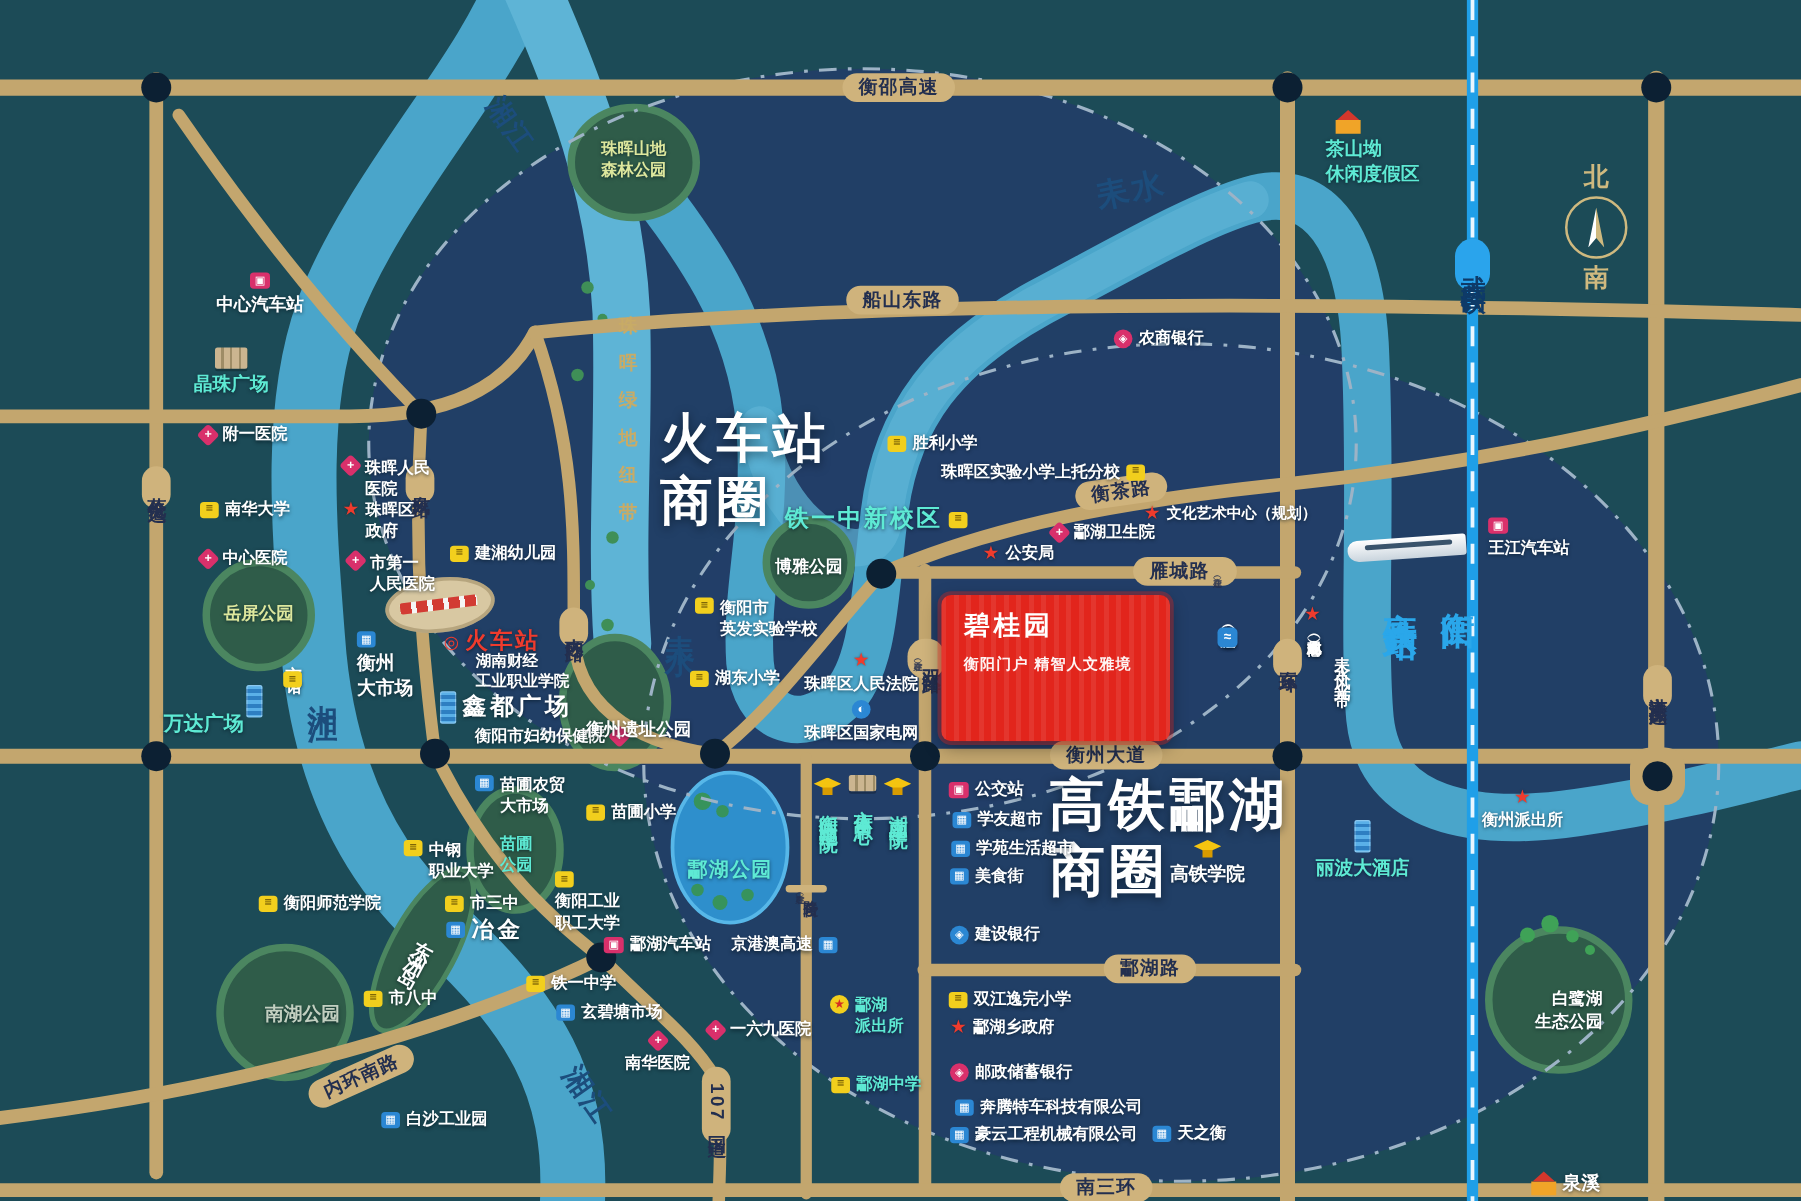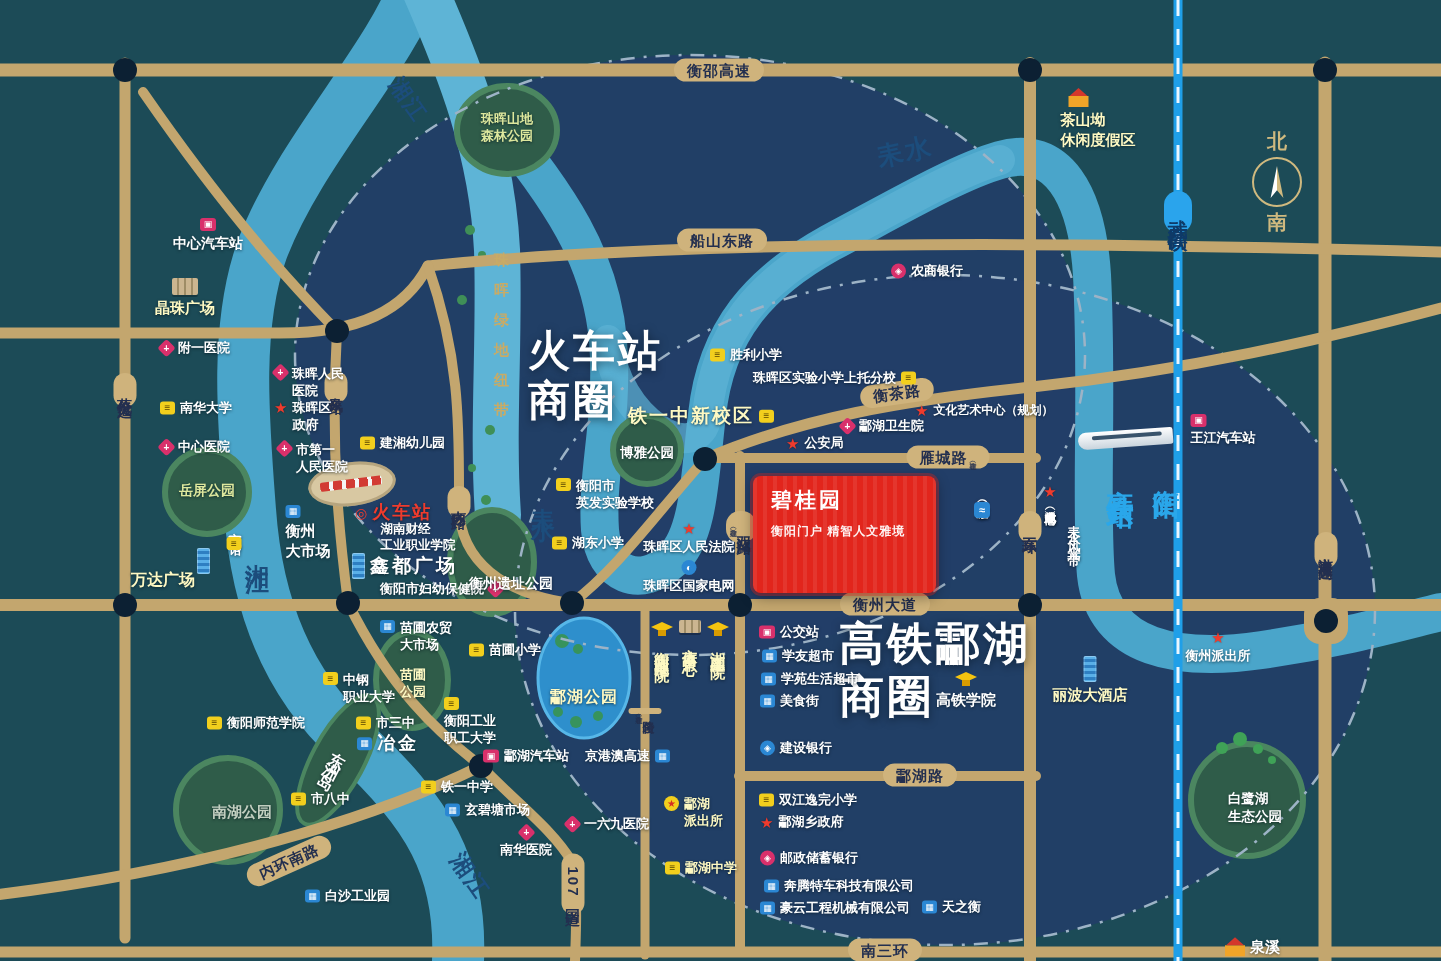--- a/index.html
+++ b/index.html
@@ -6,21 +6,21 @@
   #stage{position:relative;width:1441px;height:961px;overflow:hidden;
          font-family:"Liberation Sans","DejaVu Sans",sans-serif;background:#1c4b57;}
   #stage svg{position:absolute;left:0;top:0;}
   .p{position:absolute;}
   .c{transform:translate(-50%,-50%);}
   .cy{transform:translate(0,-50%);}
   .row{display:flex;align-items:center;gap:5px;white-space:nowrap;}
   .col{display:flex;flex-direction:column;align-items:center;gap:3px;}
   .lb{font-size:13px;font-weight:700;color:#fff;line-height:1.3;white-space:pre-line;
       text-shadow:0 1px 3px rgba(3,18,28,.65);}
-  .yl{color:#fef9c3}.rd{color:#ef3b2d}.grn{color:#dde79d}.dim{color:#c2cfc0}
+  .yl{color:#5eead4}.rd{color:#ef3b2d}.grn{color:#dde79d}.dim{color:#c2cfc0}
   .vert{writing-mode:vertical-rl;}
   .pill{position:absolute;transform:translate(-50%,-50%);background:#cfb37c;color:#232f4f;
         font-weight:700;font-size:15px;line-height:1;padding:4px 13px;border-radius:14px;
         white-space:nowrap;letter-spacing:1px;}
   .pill.v{writing-mode:vertical-rl;padding:13px 4px;letter-spacing:2px;}
   .pill.sm{font-size:12px;padding:3px 7px;letter-spacing:0;}
   .pill.blue{background:#2aa4ec;color:#0e3a68;font-size:20px;letter-spacing:4px;}
   .sfx{font-size:7px;letter-spacing:0;opacity:.85;display:block;}
   .zone{position:absolute;color:#fff;font-weight:700;letter-spacing:3px;line-height:1.18;
         text-shadow:0 2px 8px rgba(2,14,24,.55);}
@@ -610,21 +610,21 @@
         <span>▣</span>
       </span>
     <span class="lb" style="font-weight:600">王江汽车站</span>
   </div>
   <div class="p col" style="left:1218px;top:630px;transform:translate(-50%,0)">
     <span class="ic ic-star">
         <span>★</span>
       </span>
     <span class="lb" style="font-weight:600">衡州派出所</span>
   </div>
-  <div class="p c lb" style="left:1255px;top:808px;font-size:13.5px;text-align:left">白鹭湖
+  <div class="p c lb" style="left:1255px;top:808px;font-size:13.5px;text-align:right">白鹭湖
 生态公园</div>
   <div class="p row cy" style="left:1225px;top:947px">
     <span class="ic ic-house"></span>
     <span class="lb" style="font-size:15px">泉溪</span>
   </div>
   <div class="p col" style="left:1098px;top:88px;transform:translate(-50%,0);align-items:flex-start">
     <span class="ic ic-house" style="margin-left:8px"></span>
     <span class="lb yl" style="font-size:15px">茶山坳
 休闲度假区</span>
   </div>

